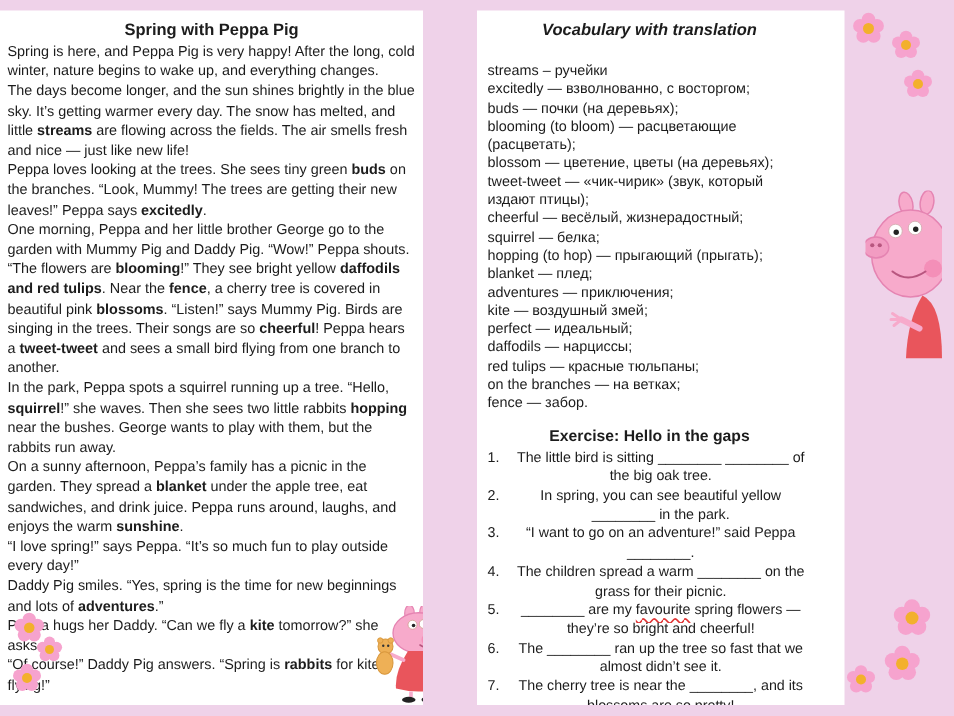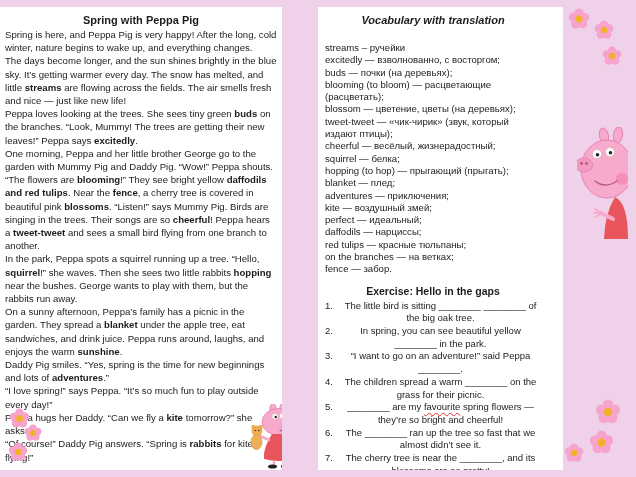--- a/index.html
+++ b/index.html
@@ -51,22 +51,22 @@
 
 <div class="page page-left">
   <div class="doc-title">Spring with Peppa Pig</div>
   <div class="story">
       <p><span>Spring is here, and Peppa Pig is very happy! After the long, cold winter, nature begins to wake up, and everything changes.</span></p>
       <p><span>The days become longer, and the sun shines brightly in the blue sky. It’s getting warmer every day. The snow has melted, and little </span><b>streams</b><span> are flowing across the fields. The air smells fresh and nice — just like new life!</span></p>
       <p><span>Peppa loves looking at the trees. She sees tiny green </span><b>buds</b><span> on the branches. “Look, Mummy! The trees are getting their new leaves!” Peppa says </span><b>excitedly</b><span>.</span></p>
       <p><span>One morning, Peppa and her little brother George go to the garden with Mummy Pig and Daddy Pig. “Wow!” Peppa shouts. “The flowers are </span><b>blooming</b><span>!” They see bright yellow </span><b>daffodils and red tulips</b><span>. Near the </span><b>fence</b><span>, a cherry tree is covered in beautiful pink </span><b>blossoms</b><span>. “Listen!” says Mummy Pig. Birds are singing in the trees. Their songs are so </span><b>cheerful</b><span>! Peppa hears a </span><b>tweet-tweet</b><span> and sees a small bird flying from one branch to another.</span></p>
       <p><span>In the park, Peppa spots a squirrel running up a tree. “Hello, </span><b>squirrel</b><span>!” she waves. Then she sees two little rabbits </span><b>hopping</b><span> near the bushes. George wants to play with them, but the rabbits run away.</span></p>
       <p><span>On a sunny afternoon, Peppa’s family has a picnic in the garden. They spread a </span><b>blanket</b><span> under the apple tree, eat sandwiches, and drink juice. Peppa runs around, laughs, and enjoys the warm </span><b>sunshine</b><span>.</span></p>
+      <p><span>“I love spring!” says Peppa. “It’s so much fun to play outside every day!”</span></p>
       <p><span>Daddy Pig smiles. “Yes, spring is the time for new beginnings and lots of </span><b>adventures</b><span>.”</span></p>
-      <p><span>“I love spring!” says Peppa. “It’s so much fun to play outside every day!”</span></p>
       <p><span>Peppa hugs her Daddy. “Can we fly a </span><b>kite</b><span> tomorrow?” she asks.</span></p>
       <p><span>“Of course!” Daddy Pig answers. “Spring is </span><b>rabbits</b><span> for kite-flying!”</span></p>
     </div>
 
   <svg class="deco" style="left:246px;top:397px;" width="60" height="66" viewBox="0 0 60 66">
 
     <ellipse cx="27" cy="5" rx="3.2" ry="5.5" fill="#f7aacb" stroke="#e584b2" stroke-width="0.8"></ellipse>
     <ellipse cx="37" cy="4.5" rx="3.2" ry="5.5" fill="#f7aacb" stroke="#e584b2" stroke-width="0.8"></ellipse>
 
     <ellipse cx="33" cy="18" rx="17" ry="13.5" fill="#f7aacb" stroke="#e584b2" stroke-width="0.9"></ellipse>

